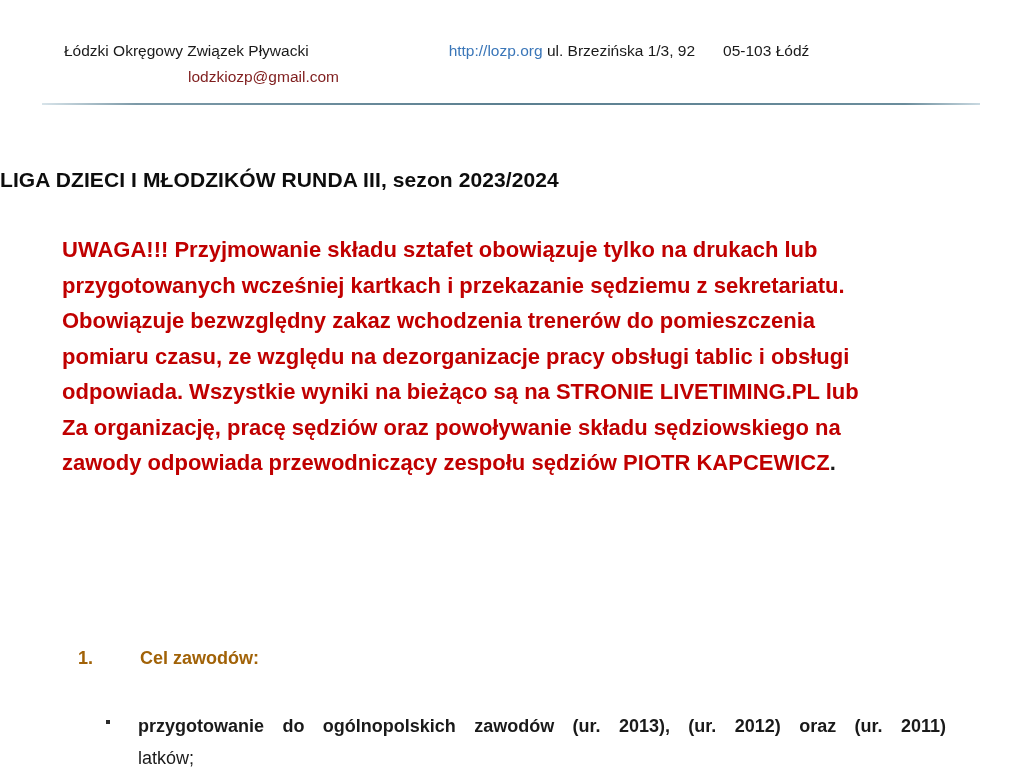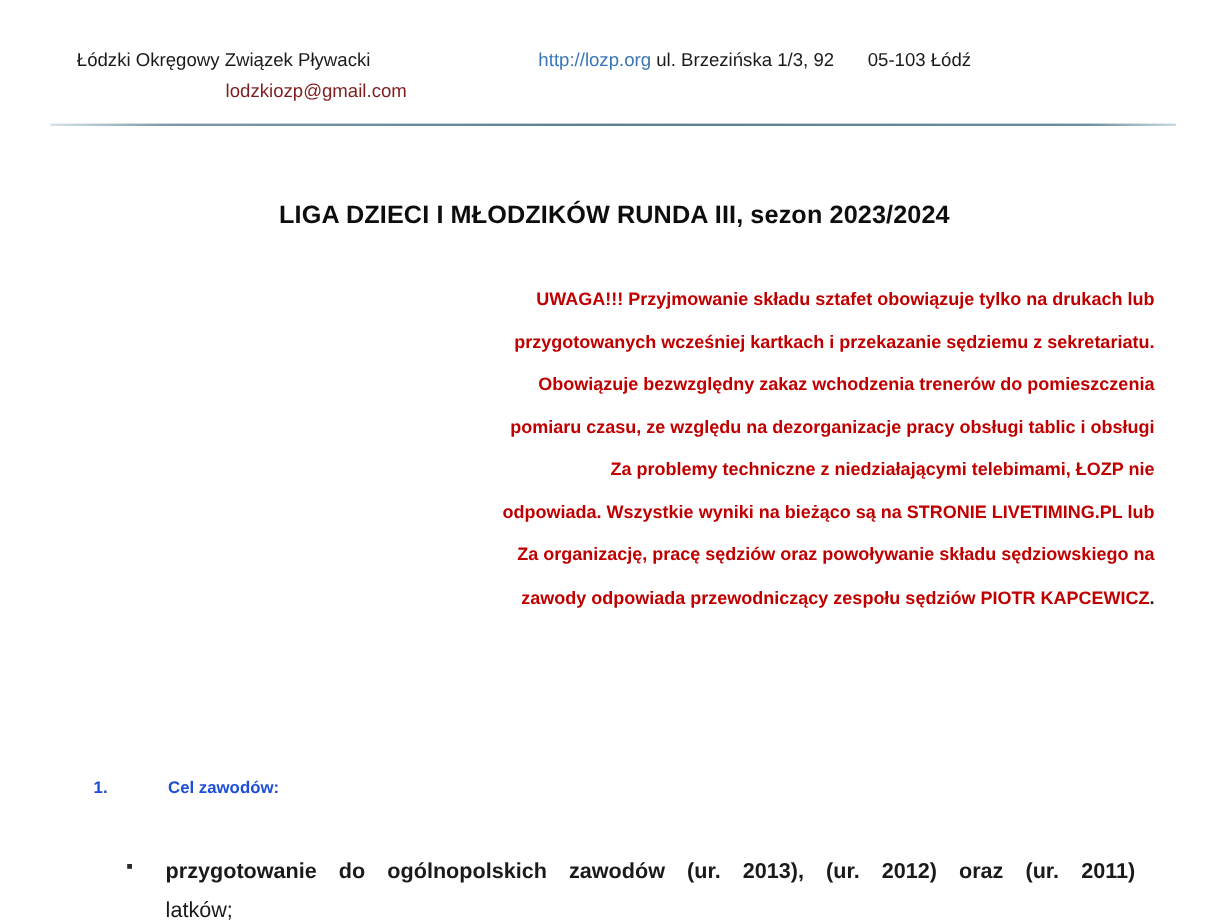--- a/index.html
+++ b/index.html
@@ -77,55 +77,54 @@
     background: linear-gradient(to right, #d8e4ea 0%, #7d9aa8 10%, #5b7f90 50%, #6b8d9c 92%, #c9d9e1 100%);
     border: 0;
   }
 
   
   .doc-title {
     position: absolute;
     left: 0;
     top: 168px;
     width: 1024px;
-    text-align: center;
     font-size: 21px;
     font-weight: bold;
     color: #0d0d0d;
     letter-spacing: 0.1px;
   }
 
   
   .notice {
     position: absolute;
     left: 62px;
     top: 232px;
     width: 900px;
-    text-align: right;
-    font-size: 15px;
+    text-align: left;
+    font-size: 22px;
     font-weight: bold;
     color: #C00000;
     line-height: 35.5px;
   }
   .notice p {
     margin: 0;
   }
   .dark-dot {
     color: #1a1a1a;
     font-weight: bold;
   }
 
   
   .section-num {
     position: absolute;
     left: 78px;
     top: 648px;
-    font-size: 14px;
+    font-size: 18px;
     font-weight: bold;
-    color: #1d4ed8;
+    color: #a16207;
     white-space: nowrap;
   }
   .section-num .num {
     display: inline-block;
     width: 62px;
   }
 
   
   .bullet-item {
     position: absolute;
@@ -172,21 +171,20 @@
 
   <hr class="rule">
 
   <div class="doc-title">LIGA DZIECI I MŁODZIKÓW RUNDA III, sezon 2023/2024</div>
 
   <div class="notice">
     <p>UWAGA!!! Przyjmowanie składu sztafet obowiązuje tylko na drukach lub</p>
     <p>przygotowanych wcześniej kartkach i przekazanie sędziemu z sekretariatu.</p>
     <p>Obowiązuje bezwzględny zakaz wchodzenia trenerów do pomieszczenia</p>
     <p>pomiaru czasu, ze względu na dezorganizacje pracy obsługi tablic i obsługi</p>
-    <p>Za problemy techniczne z niedziałającymi telebimami, ŁOZP nie</p>
     <p>odpowiada. Wszystkie wyniki na bieżąco są na STRONIE LIVETIMING.PL lub</p>
     <p>Za organizację, pracę sędziów oraz powoływanie składu sędziowskiego na</p>
     <p><span>zawody odpowiada przewodniczący zespołu sędziów PIOTR KAPCEWICZ</span><span class="dark-dot">.</span></p>
   </div>
 
   <div class="section-num"><span class="num">1.</span><span>Cel zawodów:</span></div>
 
   <div class="bullet-item">
     <span class="bullet-mark"></span>
     <span class="bullet-text">

